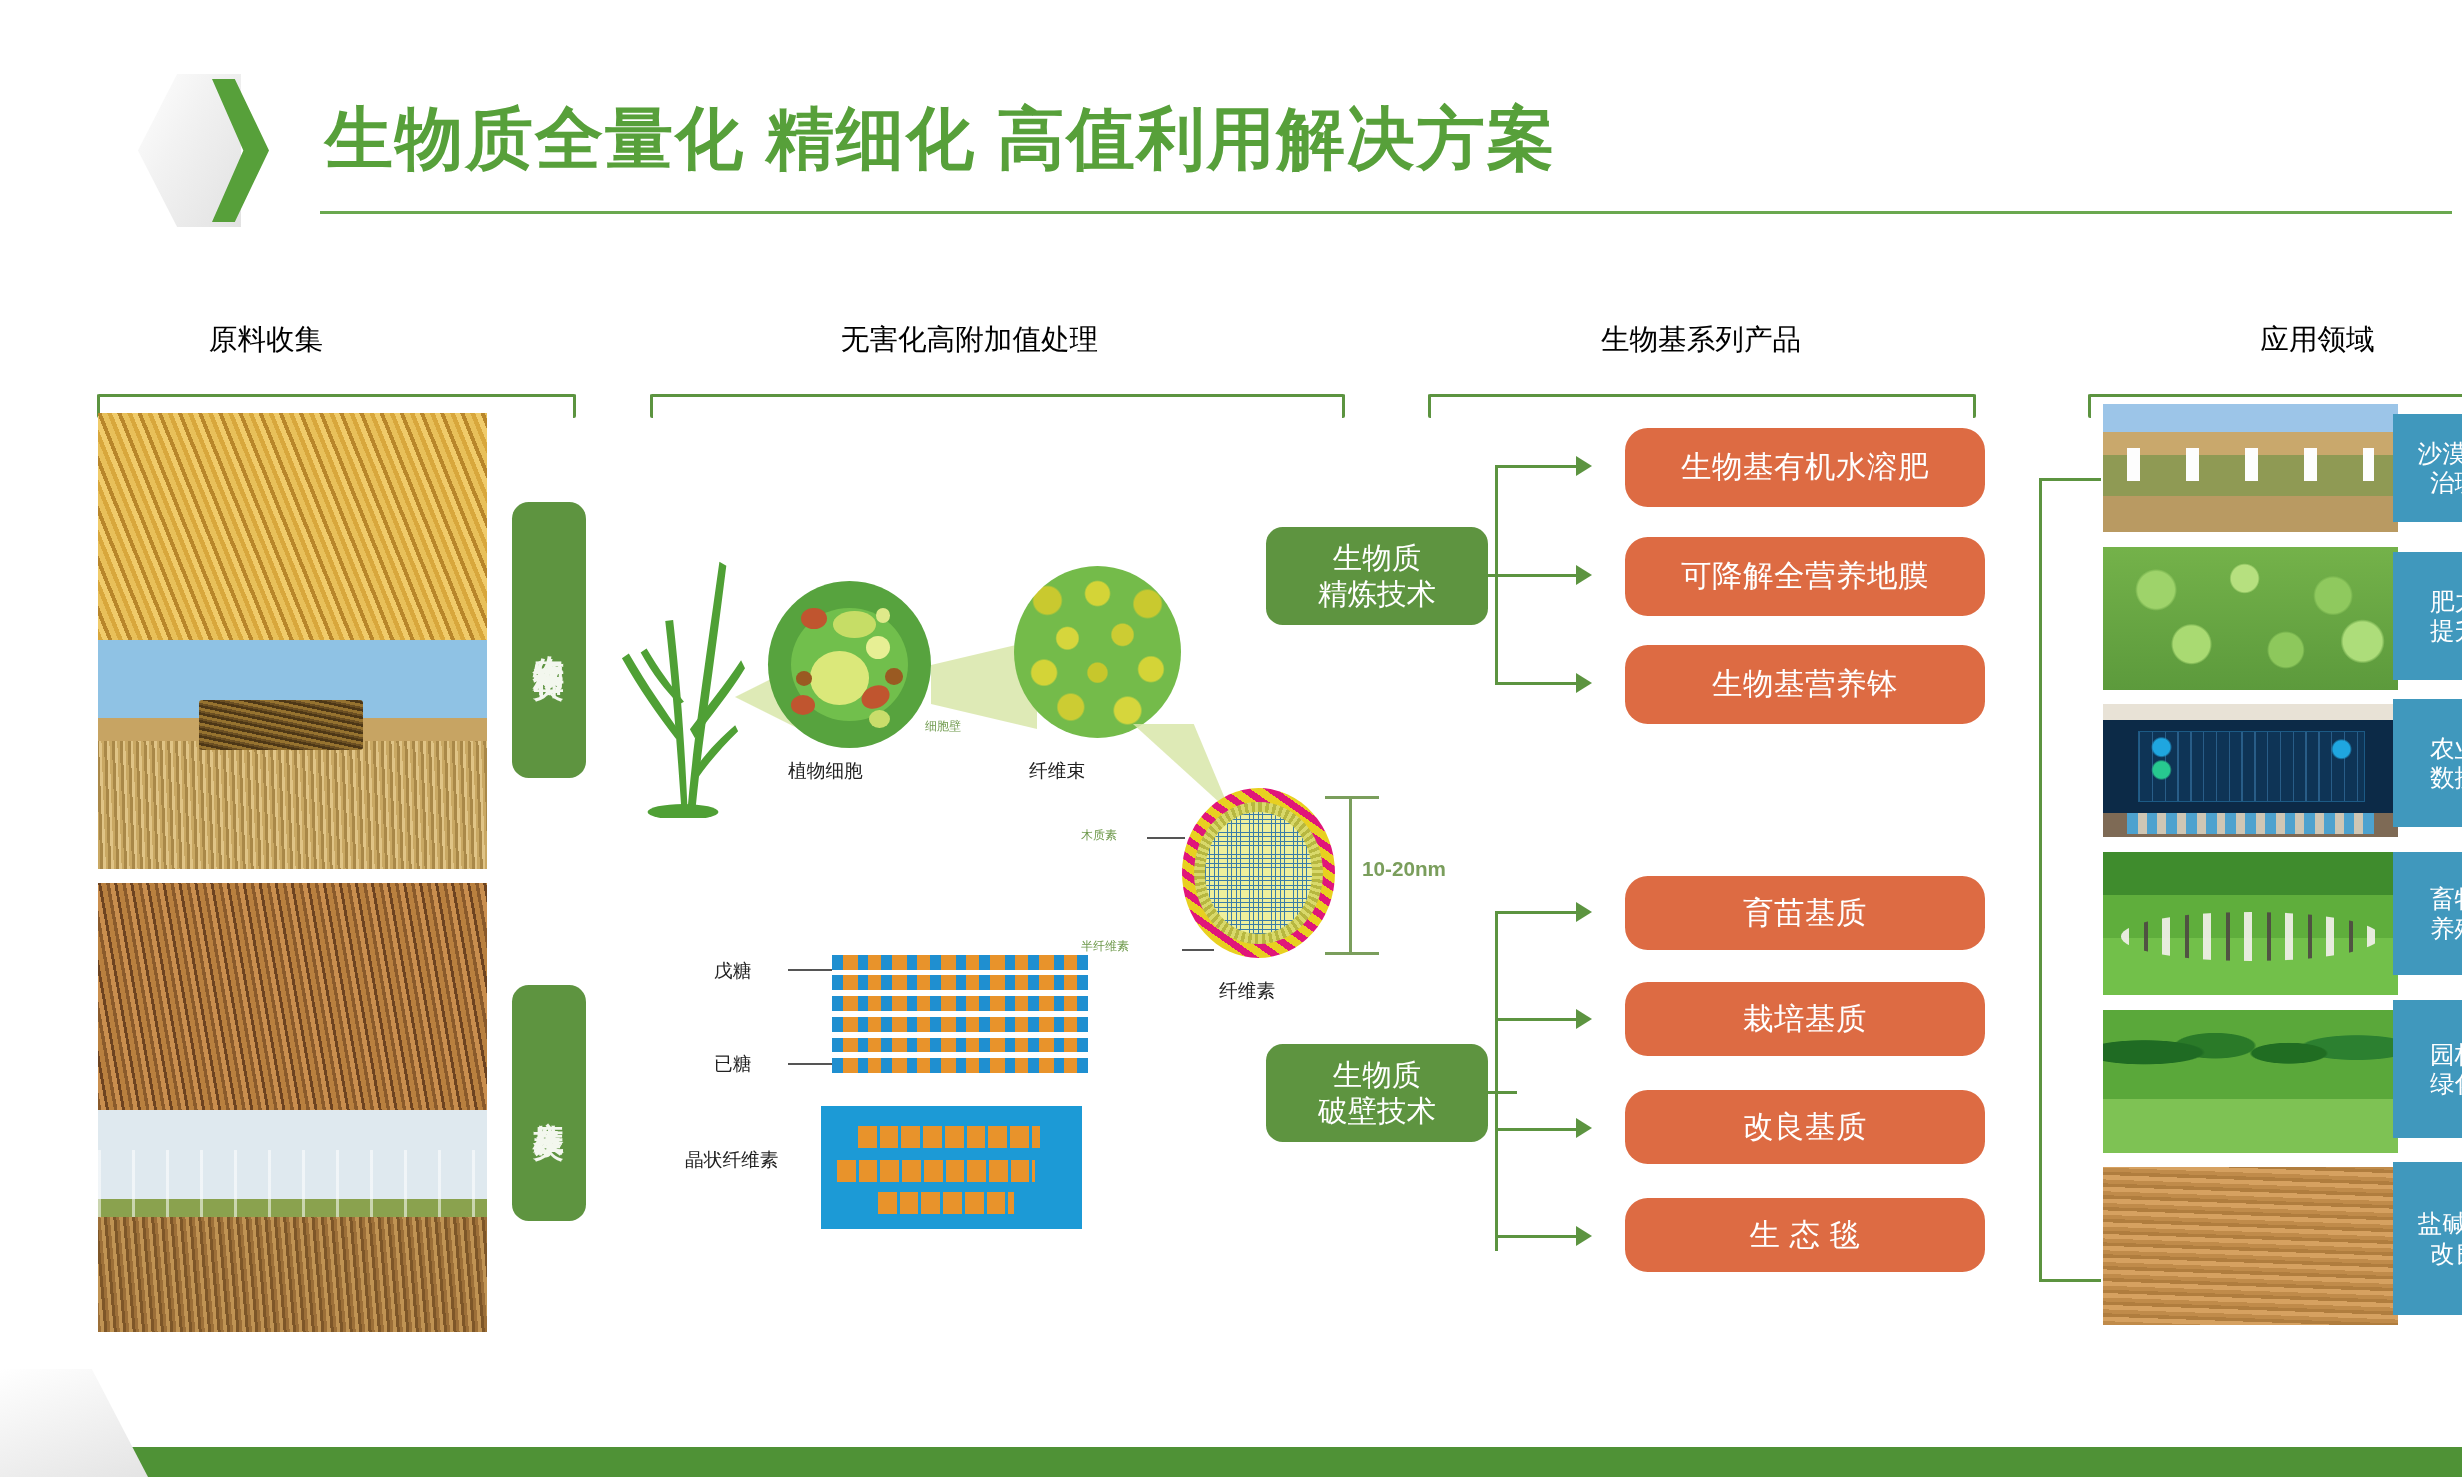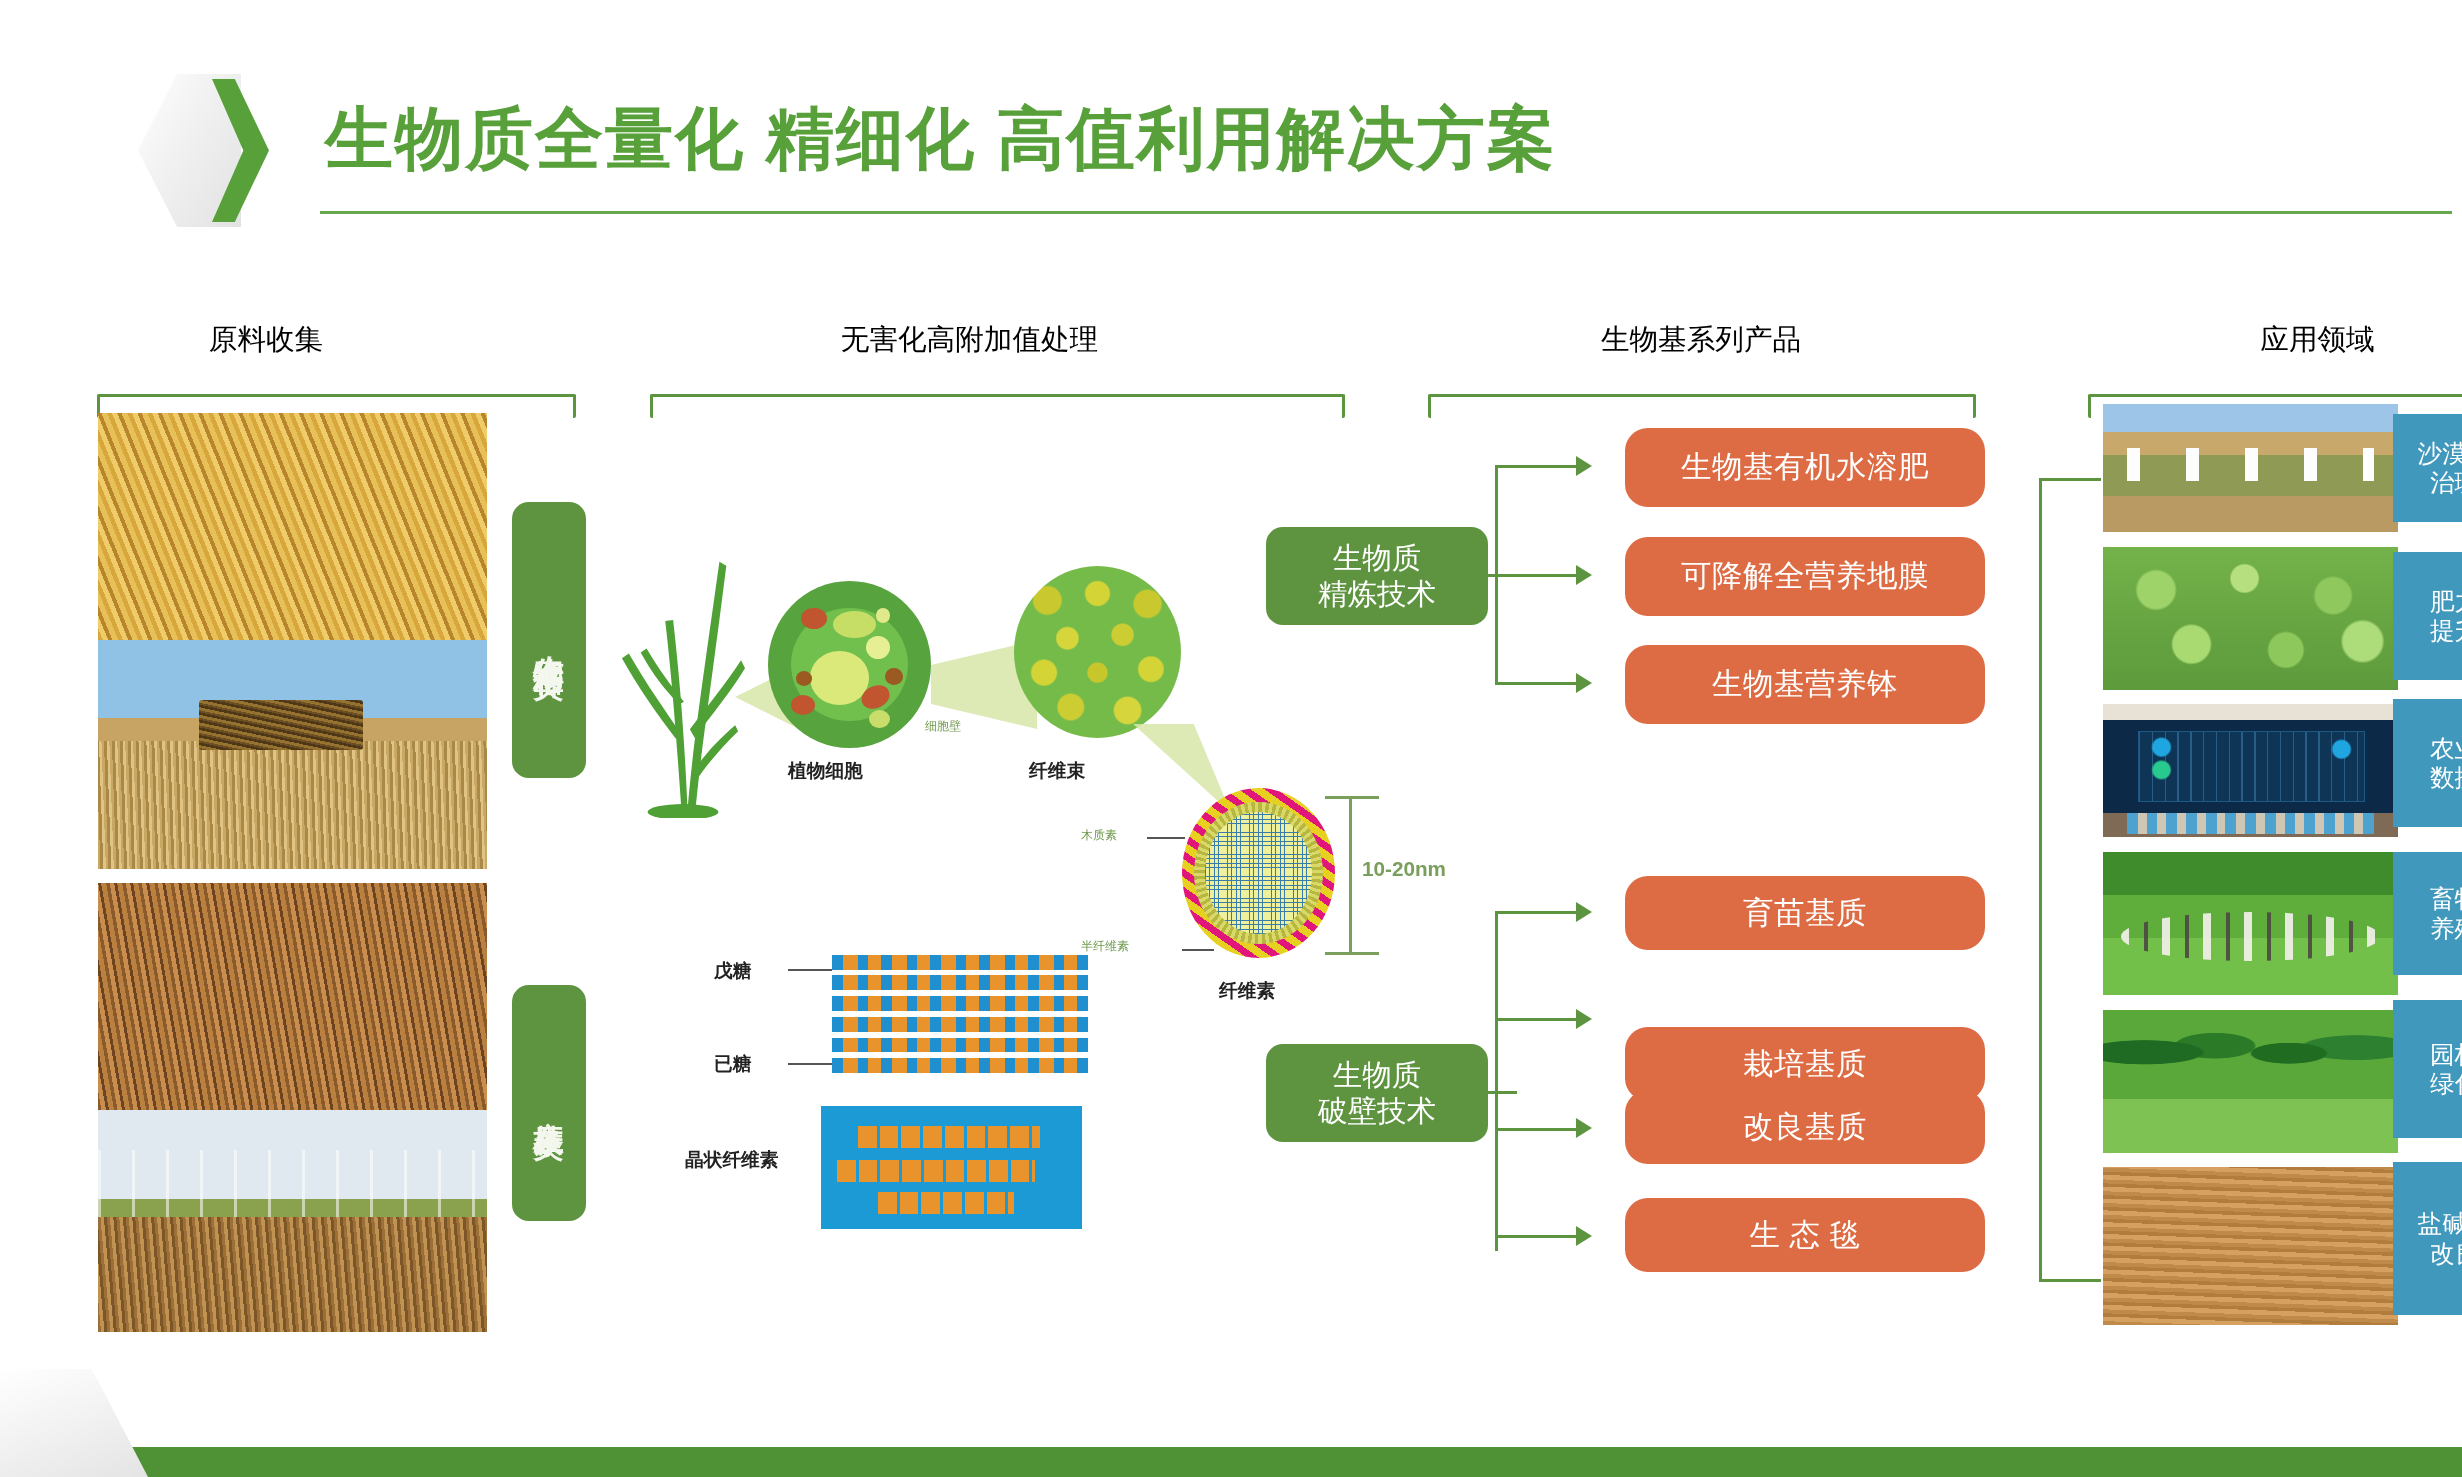--- a/index.html
+++ b/index.html
@@ -112,21 +112,21 @@
     display:flex;flex-direction:column;align-items:center;justify-content:center;
     font-size:24.6px;line-height:1.2;font-weight:500;text-align:center;}
 
   
   .vline{position:absolute;background:#5c9440;}
   .hline{position:absolute;background:#5c9440;}
   .arrow{position:absolute;width:0;height:0;border-top:10.8px solid transparent;
     border-bottom:10.8px solid transparent;border-left:16.7px solid #5c9440;}
 
   
-  .dlab{position:absolute;font-size:18.7px;color:#222;font-weight:bold;white-space:nowrap;}
+  .dlab{position:absolute;font-size:18.7px;color:#222;font-weight:normal;white-space:nowrap;}
   .dlab-green{position:absolute;font-size:12px;color:#6f9a4d;font-weight:normal;white-space:nowrap;}
 
   
   .foot-bar{position:absolute;left:0;bottom:0;width:100%;height:30.5px;background:#4f9236;}
   .foot-hex{position:absolute;left:0;bottom:0;width:148px;height:108px;
     background:linear-gradient(160deg,#ffffff,#e4e4e4);
     clip-path:polygon(0 0,62% 0,100% 100%,0 100%);
     filter:drop-shadow(2px -2px 3.9px rgba(0,0,0,.12));}
 </style>
 </head>
@@ -282,21 +282,21 @@
 <div class="hline" style="left:1495px;top:911px;width:84px;height:3.4px;"></div>
 <div class="arrow" style="left:1576px;top:902px;"></div>
 <div class="hline" style="left:1495px;top:1018px;width:84px;height:3.4px;"></div>
 <div class="arrow" style="left:1576px;top:1009px;"></div>
 <div class="hline" style="left:1495px;top:1128px;width:84px;height:3.4px;"></div>
 <div class="arrow" style="left:1576px;top:1118px;"></div>
 <div class="hline" style="left:1495px;top:1235px;width:84px;height:3.4px;"></div>
 <div class="arrow" style="left:1576px;top:1226px;"></div>
 
 <div class="prodbox" style="left:1625px;top:876px;width:360px;height:74px;">育苗基质</div>
-<div class="prodbox" style="left:1625px;top:982px;width:360px;height:74px;margin-top:45px;">栽培基质</div>
+<div class="prodbox" style="left:1625px;top:982px;width:360px;height:74px;">栽培基质</div>
 <div class="prodbox" style="left:1625px;top:1090px;width:360px;height:74px;">改良基质</div>
 <div class="prodbox" style="left:1625px;top:1198px;width:360px;height:74px;">生 态 毯</div>
 
 <div class="bracket" style="left:2039px;top:478px;width:59px;height:798px;
      border-right:none;border-bottom:3.4px solid #5c9440;border-radius:0;"></div>
 
 <div class="photo tex-desert" style="left:2103px;top:404px;width:295px;height:128px;"></div>
 <div class="apptag" style="left:2393px;top:414px;width:123px;height:108px;">
   <span>沙漠化</span>
   <span>治理</span>

